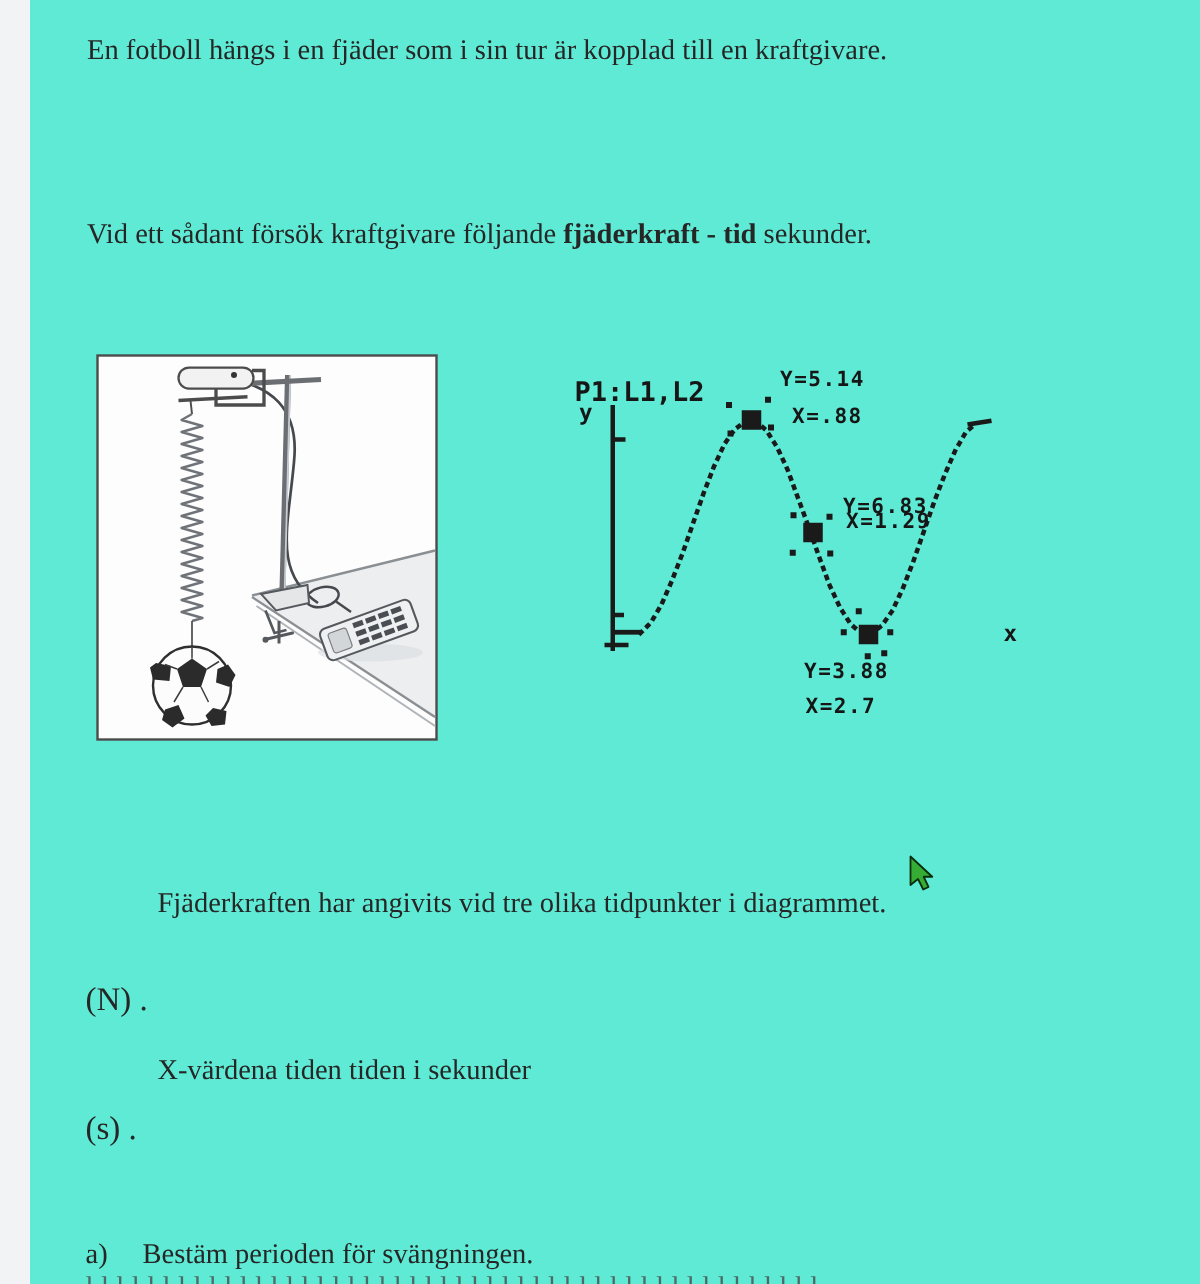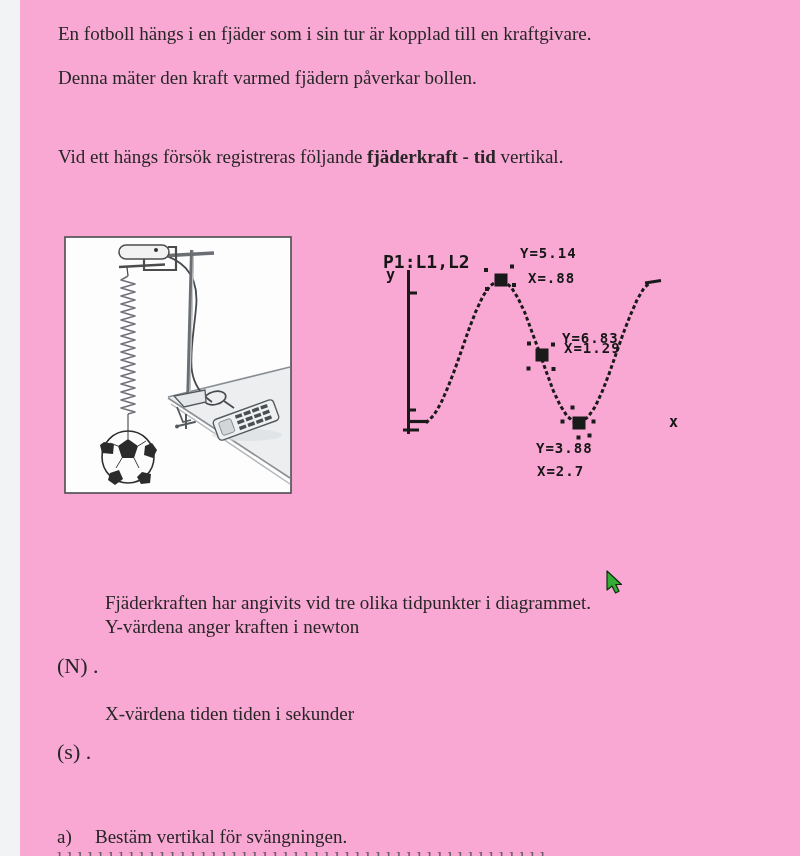--- a/index.html
+++ b/index.html
@@ -1,16 +1,16 @@
 <!DOCTYPE html>
 <html><head>
 <meta charset="utf-8">
 <style>
   html,body{margin:0;padding:0;background:#fff;}
-  .page{position:relative;width:800px;height:856px;background:#f9a8d4;overflow:hidden;
+  .page{position:relative;width:800px;height:856px;background:#5eead4;overflow:hidden;
         font-family:"Liberation Serif", serif;color:#262626;}
   .strip{position:absolute;left:0;top:0;width:20px;height:856px;background:#f2f3f5;}
   .t{position:absolute;white-space:nowrap;font-size:19px;line-height:1.15;color:#262626;}
   .big{font-size:22px;}
   .calc{position:absolute;white-space:nowrap;font-family:"DejaVu Sans Mono", monospace;
         font-weight:bold;color:#161616;letter-spacing:1px;font-size:14px;line-height:1;}
   .calc.small{font-size:15px;letter-spacing:0;}
   .calc.hdr{font-size:18px;letter-spacing:0;}
   .fig{position:absolute;}
   .qlabel{display:inline-block;min-width:16px;}
@@ -18,22 +18,21 @@
   .clip{position:absolute;left:57px;top:849px;height:7px;width:640px;overflow:hidden;
         font-size:19px;letter-spacing:5px;color:#4a4a4a;opacity:.8;line-height:1;}
 </style>
 </head>
 <body>
 
 <div class="page">
   <div class="strip"></div>
 
   <p class="t" style="left:58px;top:23px;margin:0">En fotboll hängs i en fjäder som i sin tur är kopplad till en kraftgivare.</p>
-  <p class="t" style="left:58px;top:67px;margin:0">Denna mäter den kraft varmed fjädern påverkar bollen.</p>
-  <p class="t" style="left:58px;top:146px;margin:0"><span>Vid ett hängs försök registreras följande </span><b>fjäderkraft - tid</b><span> vertikal.</span></p>
+  <p class="t" style="left:58px;top:146px;margin:0"><span>Vid ett sådant försök kraftgivare följande </span><b>fjäderkraft - tid</b><span> sekunder.</span></p>
 
   <svg class="fig" style="left:64px;top:236px" width="228" height="258" viewBox="0 0 228 258">
     <rect x="1" y="1" width="226" height="256" fill="#fdfdfd" stroke="#4c4c4c" stroke-width="1.6"></rect>
 
     <g>
       <polygon points="104,161 226,131 226,243" fill="#eceef0"></polygon>
       <line x1="104" y1="161" x2="226" y2="131" stroke="#8a8f94" stroke-width="1.6"></line>
       <line x1="104" y1="162" x2="226" y2="242" stroke="#8a8f94" stroke-width="1.6"></line>
       <line x1="107" y1="168" x2="226" y2="248" stroke="#b0b4b8" stroke-width="1.4"></line>
     </g>
@@ -137,25 +136,24 @@
   <div class="calc small" style="left:386px;top:268px">y</div>
   <div class="calc small" style="left:669px;top:415px">x</div>
   <div class="calc" style="left:520px;top:246px">Y=5.14</div>
   <div class="calc" style="left:528px;top:271px">X=.88</div>
   <div class="calc" style="left:562px;top:331px">Y=6.83</div>
   <div class="calc" style="left:564px;top:341px">X=1.29</div>
   <div class="calc" style="left:536px;top:441px">Y=3.88</div>
   <div class="calc" style="left:537px;top:464px">X=2.7</div>
 
   <p class="t" style="left:105px;top:592px;margin:0">Fjäderkraften har angivits vid tre olika tidpunkter i diagrammet.</p>
-  <p class="t" style="left:105px;top:616px;margin:0">Y-värdena anger kraften i newton</p>
   <p class="t big" style="left:57px;top:653px;margin:0">(N) .</p>
   <p class="t" style="left:105px;top:703px;margin:0">X-värdena tiden tiden i sekunder</p>
   <p class="t big" style="left:57px;top:739px;margin:0">(s) .</p>
 
   <svg class="fig" style="left:605px;top:570px" width="20" height="24" viewBox="0 0 20 24">
     <path d="M2,1 L2,20 L7,16 L10.5,23 L14,21.3 L10.8,14.5 L16.5,14.5 Z" fill="#35ad35" stroke="#0c2d0c" stroke-width="1.2" stroke-linejoin="round"></path>
   </svg>
 
-  <p class="t" style="left:57px;top:826px;margin:0"><span class="qlabel">a)</span><span class="qtext">Bestäm vertikal för svängningen.</span></p>
+  <p class="t" style="left:57px;top:826px;margin:0"><span class="qlabel">a)</span><span class="qtext">Bestäm perioden för svängningen.</span></p>
 
   <div class="clip">llllllllllllllllllllllllllllllllllllllllllllllll</div>
 </div>
 
 </body></html>

